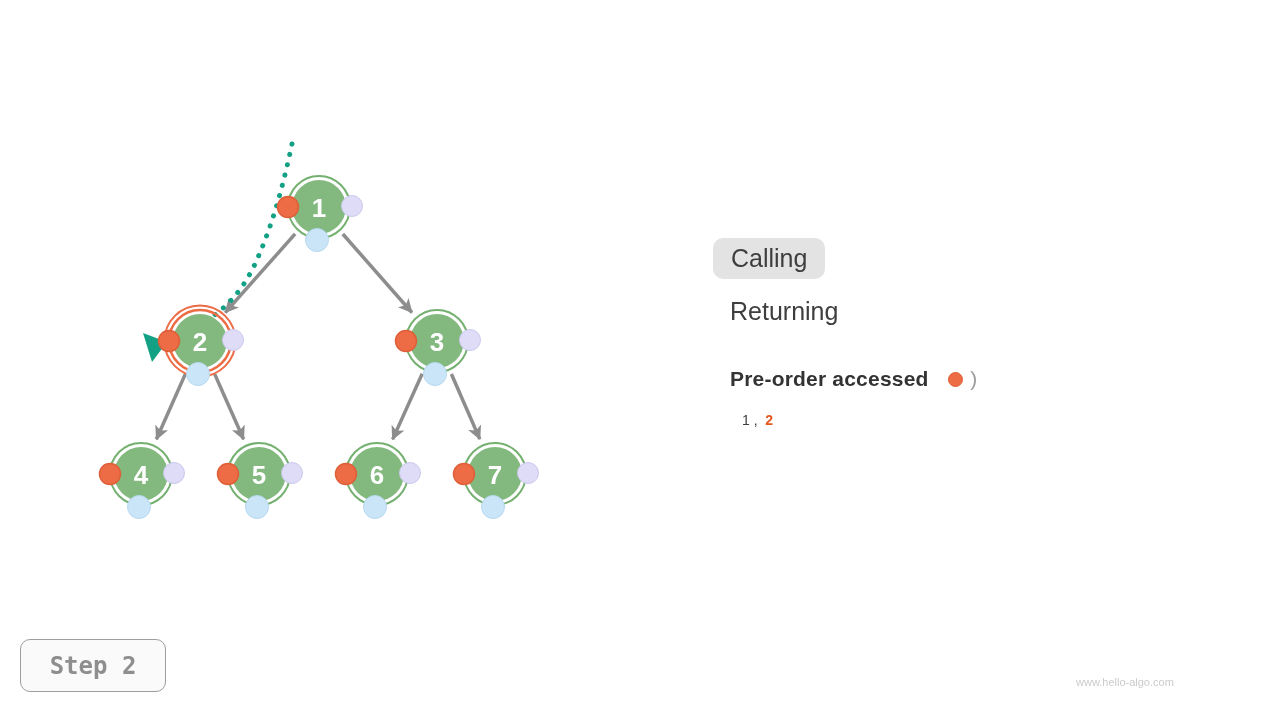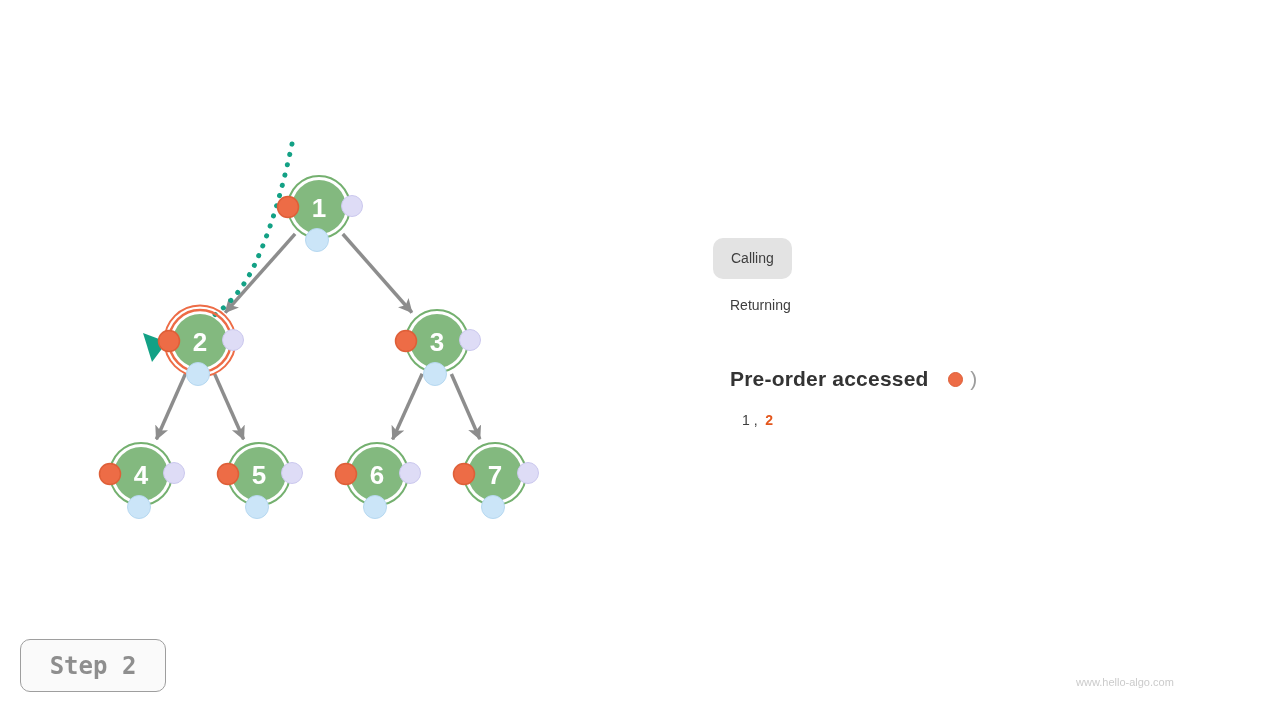--- a/index.html
+++ b/index.html
@@ -13,28 +13,28 @@
     font-family: "Liberation Sans", sans-serif;
   }
   .tree-svg { position: absolute; left: 0; top: 0; }
 
   .legend-chip {
     position: absolute;
     left: 713px; top: 238px;
     padding: 8px 18px;
     background: #e3e3e3;
     border-radius: 10px;
-    font-size: 14px;
+    font-size: 25px;
     line-height: 25px;
     color: #3e3e3e;
   }
   .legend-plain {
     position: absolute;
     left: 730px; top: 297px;
-    font-size: 14px;
+    font-size: 25px;
     color: #3e3e3e;
   }
   .traversal-row {
     position: absolute;
     left: 730px; top: 367px;
     display: inline-flex;
     align-items: center;
     white-space: pre;
     font-size: 21px;
   }

